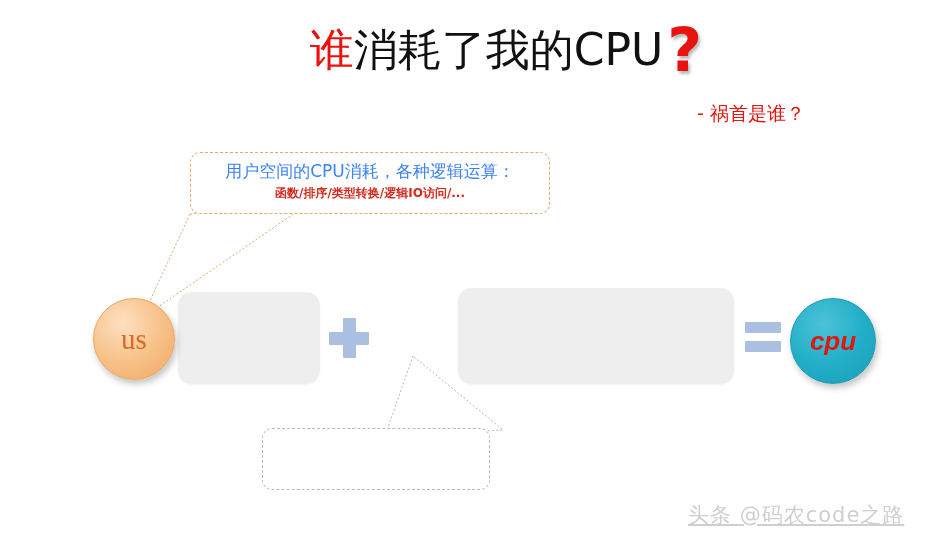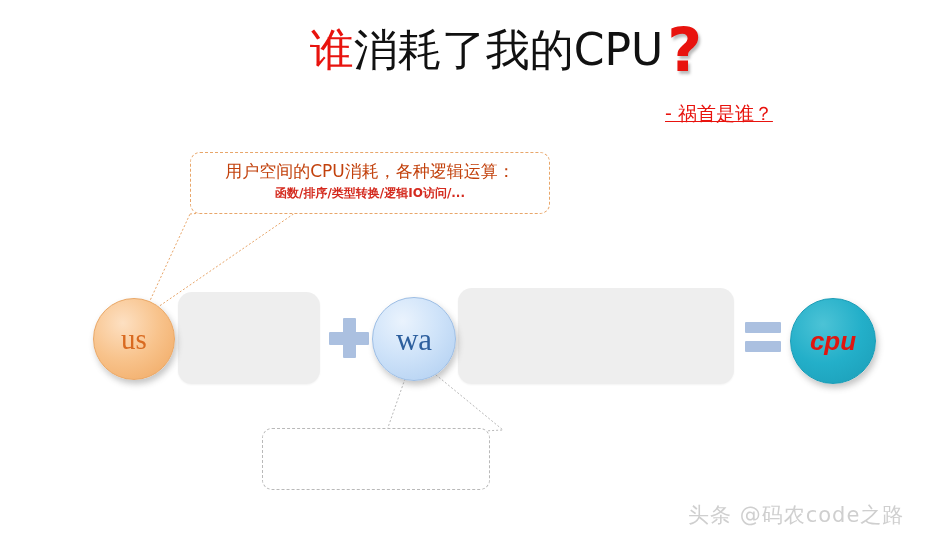--- a/index.html
+++ b/index.html
@@ -38,28 +38,27 @@
     color: #e8130e;
     font-size: 60px;
     font-weight: 700;
     vertical-align: -6px;
     margin-left: 4px;
     text-shadow: 2px 3px 3px rgba(130,130,130,0.55);
   }
 
   .subtitle {
     position: absolute;
-    left: 665px;
+    left: 697px;
     top: 100px;
     font-size: 19px;
     line-height: 26px;
     color: #e8130e;
     white-space: nowrap;
     font-family: "DejaVu Sans", "Liberation Sans", sans-serif;
-    text-decoration: underline;
   }
 
   
   .callout {
     position: absolute;
     box-sizing: border-box;
     border-radius: 10px;
     background: #ffffff;
     text-align: center;
   }
@@ -67,21 +66,21 @@
     left: 190px;
     top: 152px;
     width: 360px;
     height: 62px;
     border: 1px dashed #e8a66a;
     padding-top: 7px;
   }
   .callout-top .line1 {
     font-size: 17px;
     line-height: 23px;
-    color: #c2410c;
+    color: #3b82f6;
     white-space: nowrap;
     font-family: "DejaVu Sans", "Liberation Sans", sans-serif;
   }
   .callout-top .line2 {
     font-size: 12px;
     line-height: 21px;
     font-weight: 700;
     color: #d42a1e;
     white-space: nowrap;
     font-family: "DejaVu Sans", "Liberation Sans", sans-serif;
@@ -183,20 +182,21 @@
   .watermark {
     position: absolute;
     left: 688px;
     top: 501px;
     font-size: 21px;
     line-height: 28px;
     color: #cfcfcf;
     white-space: nowrap;
     letter-spacing: 1px;
     font-family: "DejaVu Sans", "Liberation Sans", sans-serif;
+    text-decoration: underline;
   }
 </style>
 </head>
 <body>
 
 <div id="slide">
 
   <div class="title">
     <span class="hl">谁</span><span class="rest">消耗了我的CPU</span><span class="qmark">?</span>
   </div>
@@ -224,23 +224,20 @@
     <div class="bar-v"></div>
   </div>
   <div class="op op-eq">
     <div class="bar-h b1"></div>
     <div class="bar-h b2"></div>
   </div>
 
   <div class="bubble bubble-us">
     <span>us</span>
   </div>
-  <div class="bubble bubble-wa">
-    <span>wa</span>
-  </div>
   <div class="bubble bubble-cpu">
     <span>cpu</span>
   </div>
 
   <div class="callout callout-bottom">
   </div>
 
   <div class="watermark">头条 @码农code之路</div>
 
 </div>

